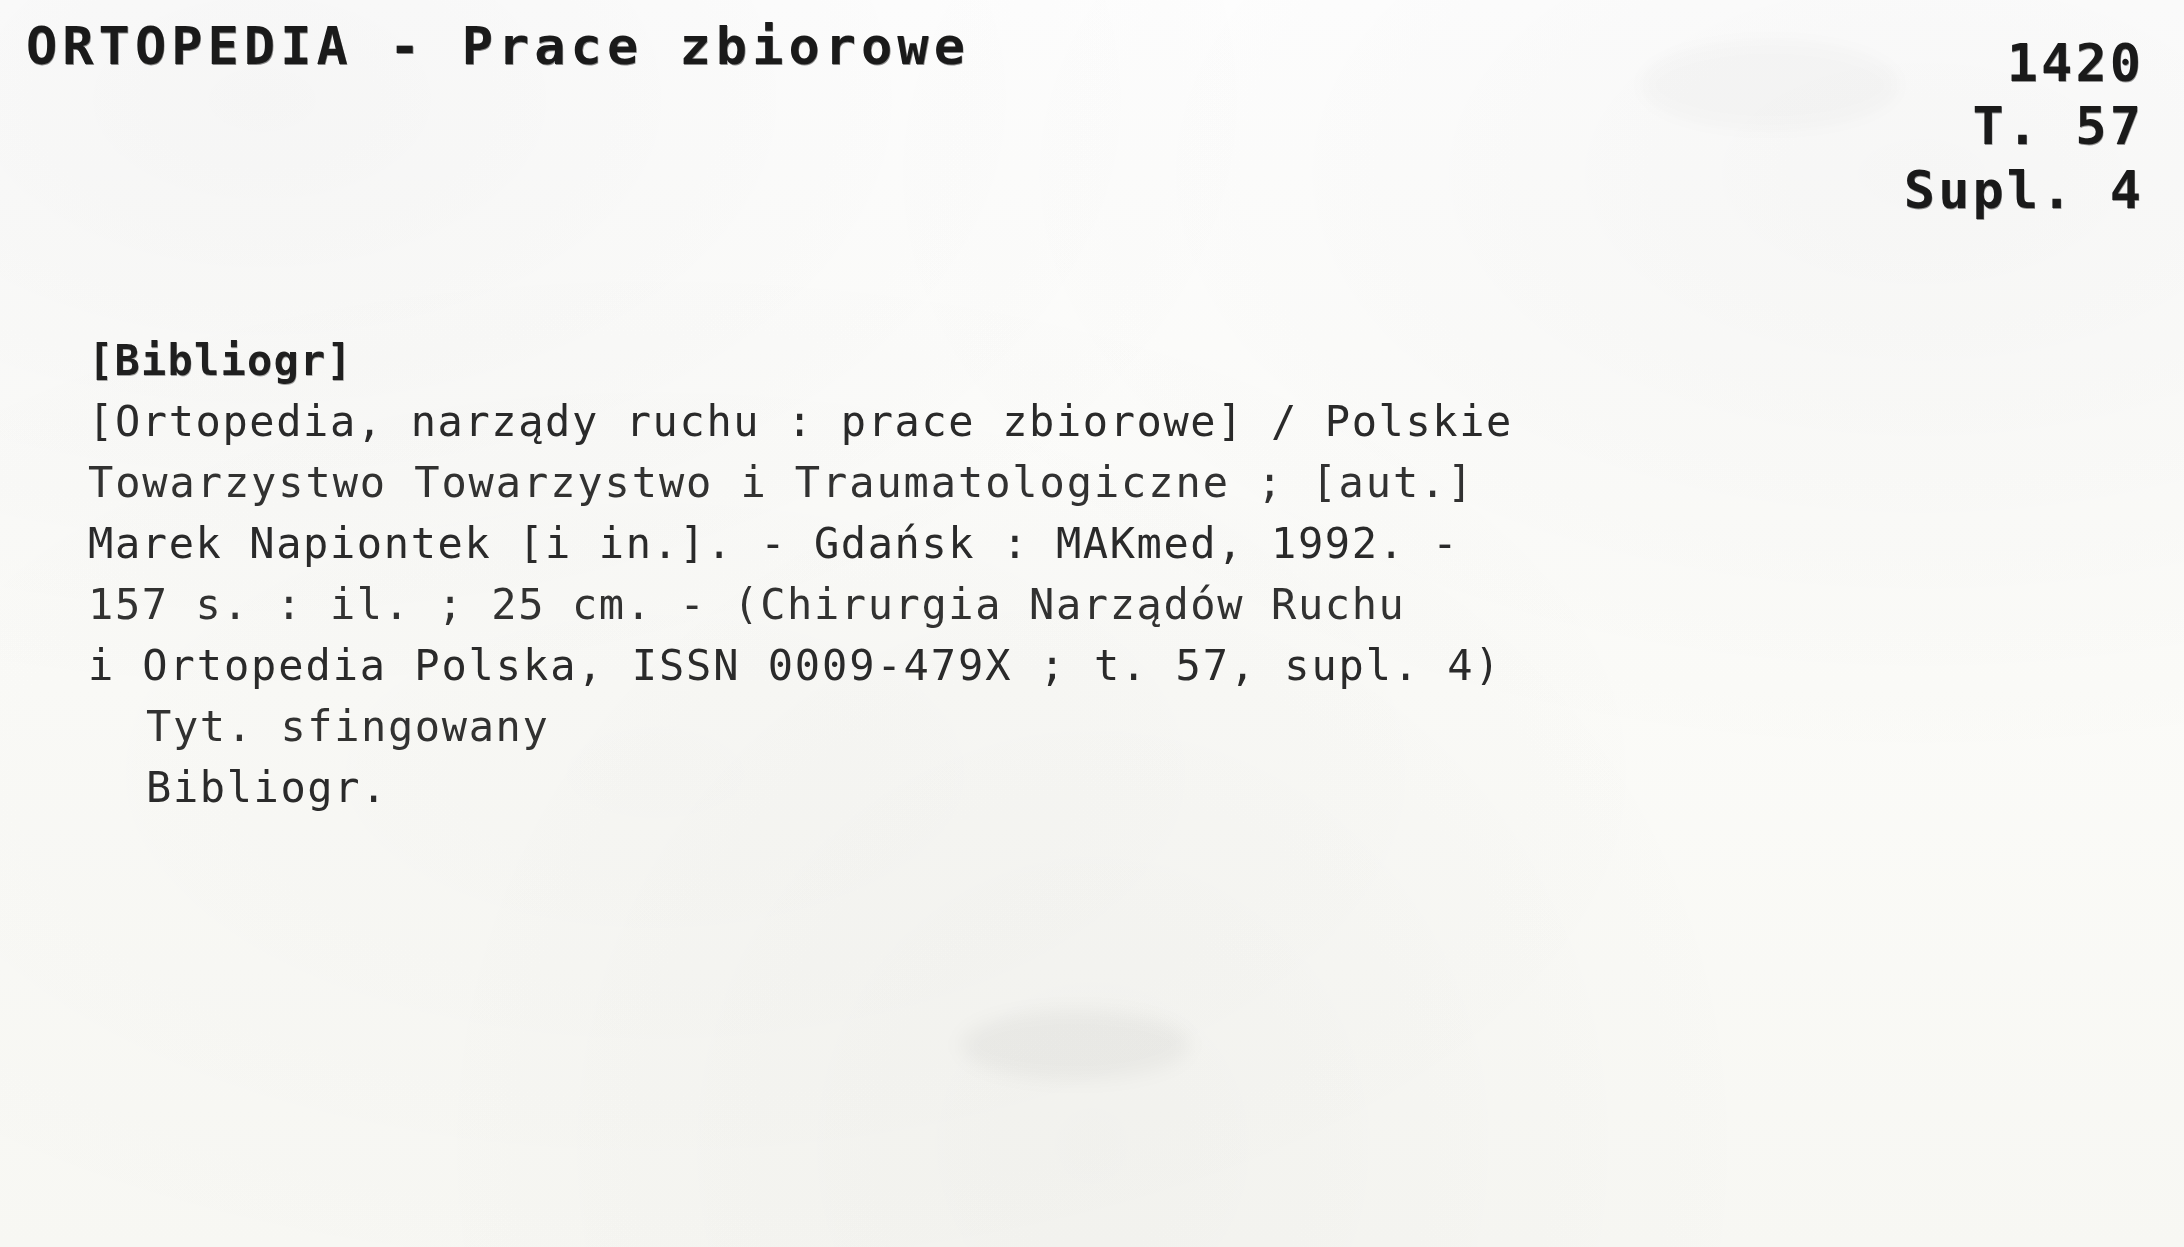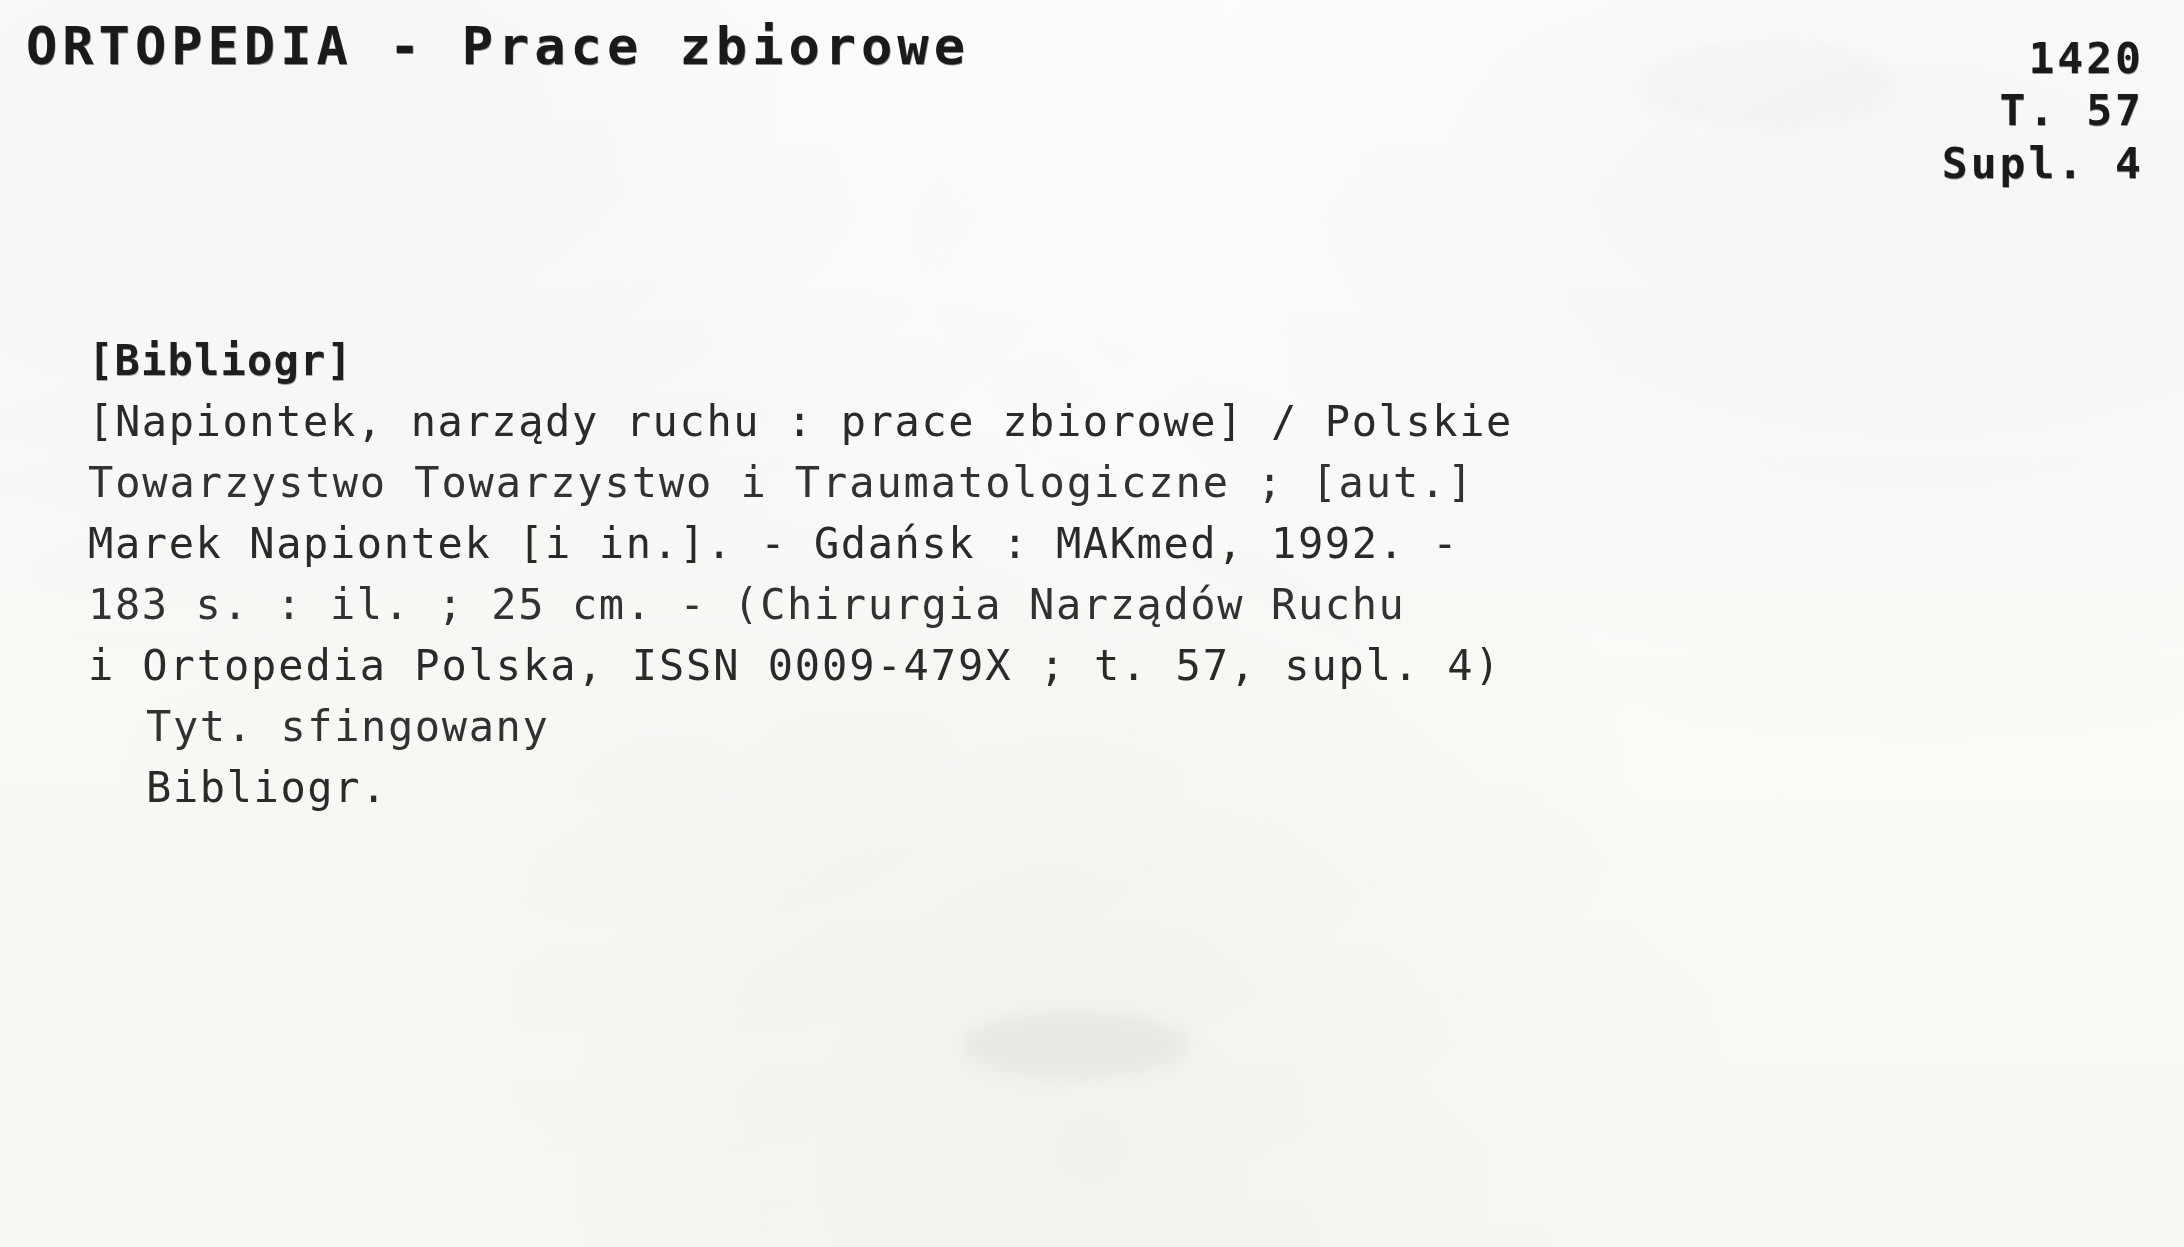--- a/index.html
+++ b/index.html
@@ -45,21 +45,21 @@
     font-weight: bold;
     letter-spacing: 5px;
     white-space: nowrap;
     text-shadow: 0.6px 0.6px 0 rgba(0,0,0,0.45);
   }
   .callnumber {
     position: absolute;
     right: 40px;
     top: 32px;
     text-align: right;
-    font-size: 43px;
+    font-size: 52px;
     line-height: 1.22;
     letter-spacing: 3px;
     font-weight: bold;
     text-shadow: 0.5px 0.5px 0 rgba(0,0,0,0.4);
   }
   .callnumber div {
     white-space: nowrap;
   }
 
   
@@ -111,24 +111,24 @@
   <div class="header-heading">ORTOPEDIA - Prace zbiorowe</div>
 
   <div class="callnumber">
     <div>1420</div>
     <div>T. 57</div>
     <div>Supl. 4</div>
   </div>
 
   <div class="record">
     <div class="line heading-line">[Bibliogr]</div>
-    <div class="line">[Napiontek, narządy ruchu : prace zbiorowe] / Polskie</div>
+    <div class="line">[Ortopedia, narządy ruchu : prace zbiorowe] / Polskie</div>
     <div class="line">Towarzystwo Towarzystwo i Traumatologiczne ; [aut.]</div>
     <div class="line">Marek Napiontek [i in.]. - Gdańsk : MAKmed, 1992. -</div>
-    <div class="line">183 s. : il. ; 25 cm. - (Chirurgia Narządów Ruchu</div>
+    <div class="line">157 s. : il. ; 25 cm. - (Chirurgia Narządów Ruchu</div>
     <div class="line">i Ortopedia Polska, ISSN 0009-479X ; t. 57, supl. 4)</div>
     <div class="line indent">Tyt. sfingowany</div>
     <div class="line indent">Bibliogr.</div>
   </div>
 
   <div class="smudge" style="left:960px; top:1010px; width:230px; height:70px;"></div>
   <div class="smudge" style="left:1640px; top:40px; width:260px; height:90px; opacity:0.6;"></div>
 
 </div>
 

